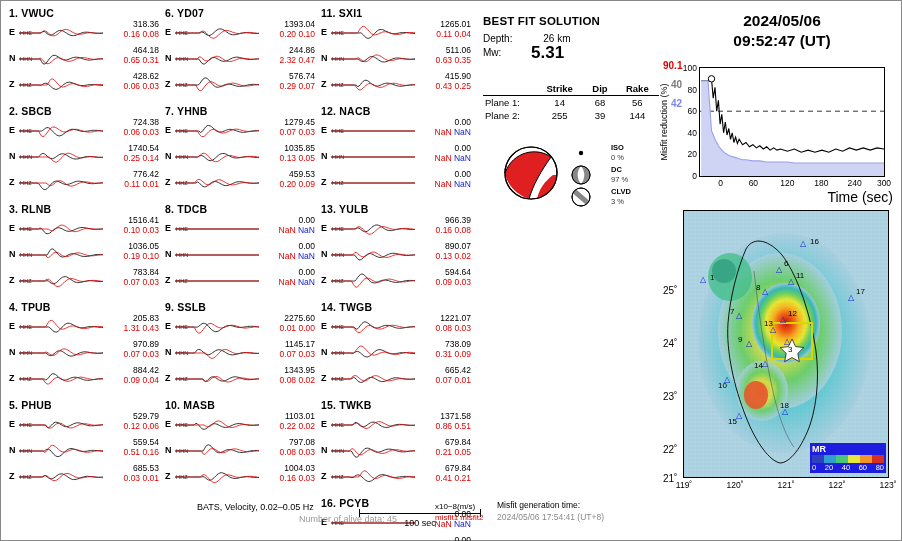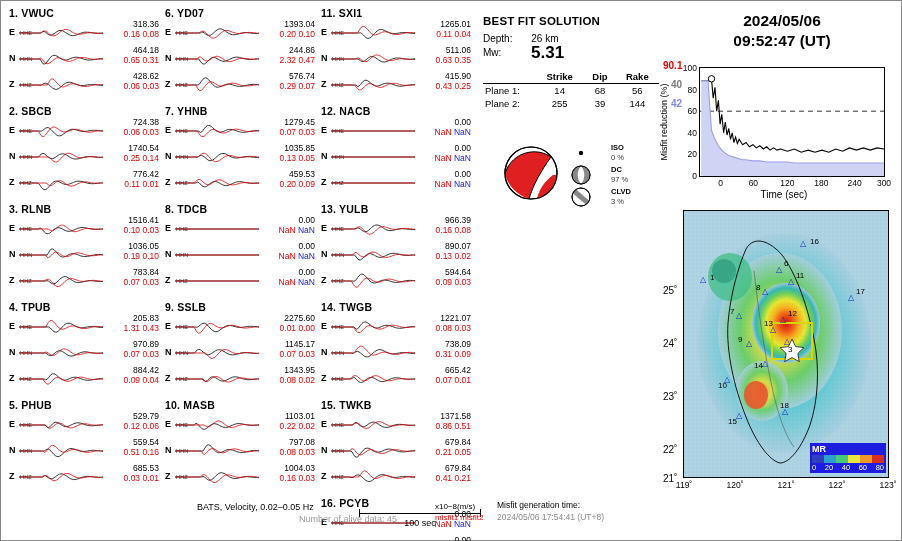--- a/index.html
+++ b/index.html
@@ -72,21 +72,21 @@
     content:""; position:absolute; left:0; right:0; top:4px; height:1px; background:#000;
   }
   .scalebar .lbl { text-align:center; font-size:9px; margin-top:1px; }
 
   
   .bfs { position:absolute; left:482px; top:14px; width:178px; }
   .bfs h2 { margin:0; font-size:11.5px; font-weight:bold; letter-spacing:0.2px; }
   .bfs .line { font-size:10px; margin-top:6px; }
   .bfs .mwrow { font-size:10px; margin-top:3px; position:relative; height:20px; }
   .bfs .mwval { position:absolute; left:28px; top:-4px; font-size:17px; font-weight:bold;margin-left:20px; }
-  table.sdr { border-collapse:collapse; font-size:9.5px; margin-top:4px; width:176px; }
+  table.sdr { border-collapse:collapse; font-size:9.5px; margin-top:16px; width:176px; }
   table.sdr th { font-weight:bold; text-align:center; padding:0 2px 1px 2px; }
   table.sdr td { text-align:center; padding:1px 2px; }
   table.sdr td.pl { text-align:left; width:52px; }
   .hrule { border-top:1px solid #000; height:0; }
 
   
   .bb-area { position:absolute; left:482px; top:140px; width:180px; height:70px; }
   .bb-main { position:absolute; left:20px; top:4px; }
   .bb-small { position:absolute; left:88px; }
   .pct-list { position:absolute; left:128px; top:2px; font-size:7.5px; line-height:10px; color:#333; }
@@ -106,21 +106,21 @@
   }
 
   
   .misfit-box { position:absolute; left:660px; top:58px; width:236px; height:148px; }
   .chart-frame { position:absolute; left:38px; top:8px; width:186px; height:110px; border:1px solid #000; background:#fff; }
   .y-axis-label {
     position:absolute; left:-2px; top:8px; width:110px; height:14px;
     transform-origin: 0 0; transform: rotate(-90deg) translate(-110px, 0);
     font-size:9px; text-align:center;
   }
-  .x-axis-label { position:absolute; left:30px; top:130px; width:186px; text-align:center; font-size:10px; }
+  .x-axis-label { position:absolute; left:46px; top:130px; width:186px; text-align:right; font-size:14px; }
   .ytick { position:absolute; right:calc(100% + 3px); font-size:8.5px; transform:translateY(-50%); }
   .xtick { position:absolute; top:calc(100% + 2px); font-size:8.5px; transform:translateX(-50%); }
   .leftnums { position:absolute; left:32px; top:0px; font-size:10px; font-weight:bold; line-height:13px; }
   .leftnums .n1 { color:#e00000; position:absolute; left:-30px; top:0; }
   .leftnums .n2 { color:#7a7a7a; position:absolute; left:-22px; top:19px; }
   .leftnums .n3 { color:#7f86e8; position:absolute; left:-22px; top:38px; }
 
   
   .map-box { position:absolute; left:660px; top:205px; width:236px; height:296px; }
   .map-frame { position:absolute; left:22px; top:4px; width:206px; height:268px; border:1px solid #000; overflow:hidden; background:#b9dfe8; }
@@ -772,21 +772,21 @@
   </div>
   <div class="resgen">
     <div>Misfit generation time:</div>
     <div class="dim">2024/05/06  17:54:41 (UT+8)</div>
   </div>
 
   <div class="bfs">
     <h2>BEST FIT SOLUTION</h2>
     <div class="line">
       <span>Depth:</span>
-      <span style="margin-left:16px">26 km</span>
+      <span style="margin-left:28px">26 km</span>
     </div>
     <div class="mwrow">
       <span>Mw:</span>
       <span class="mwval">5.31</span>
     </div>
 
     <table class="sdr">
       <tbody>
           <tr>
         <th class="pl"></th>

